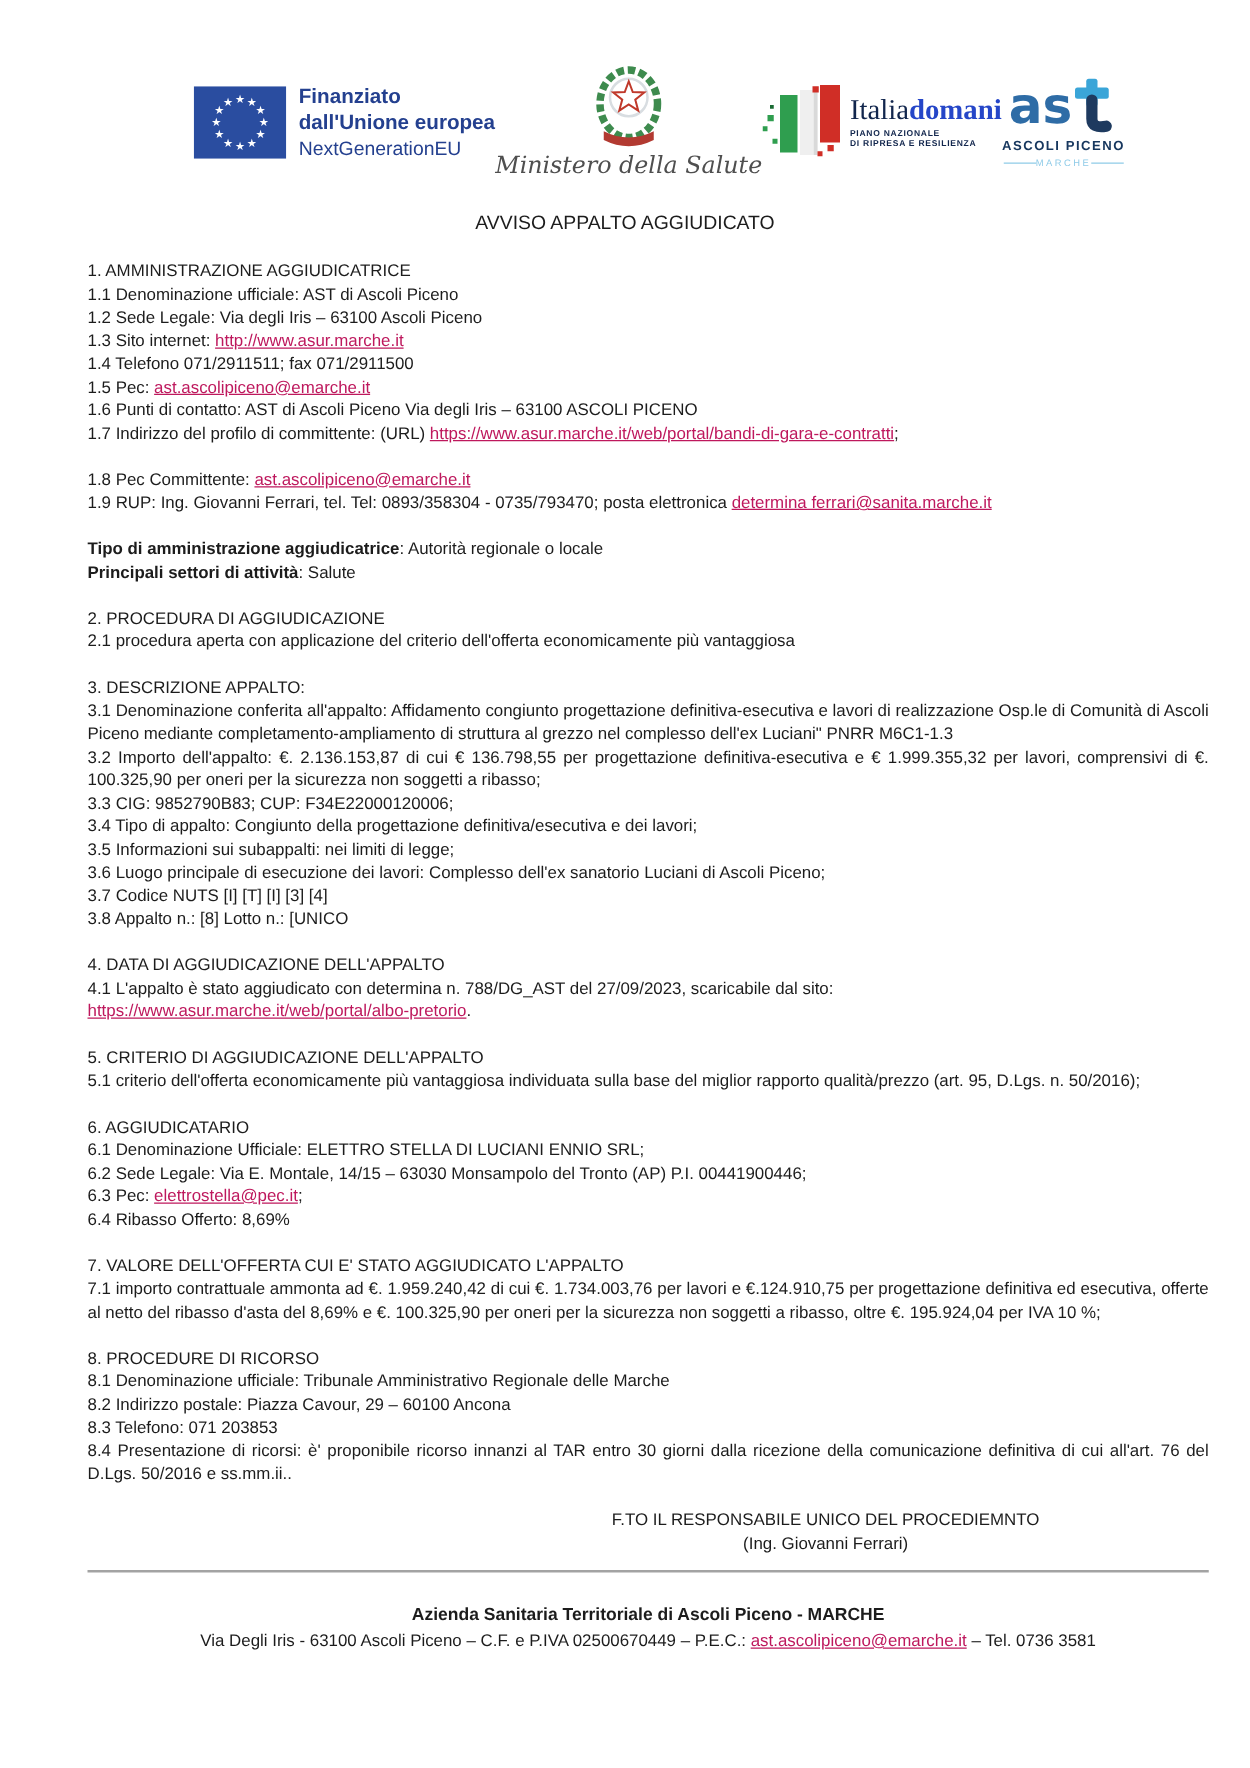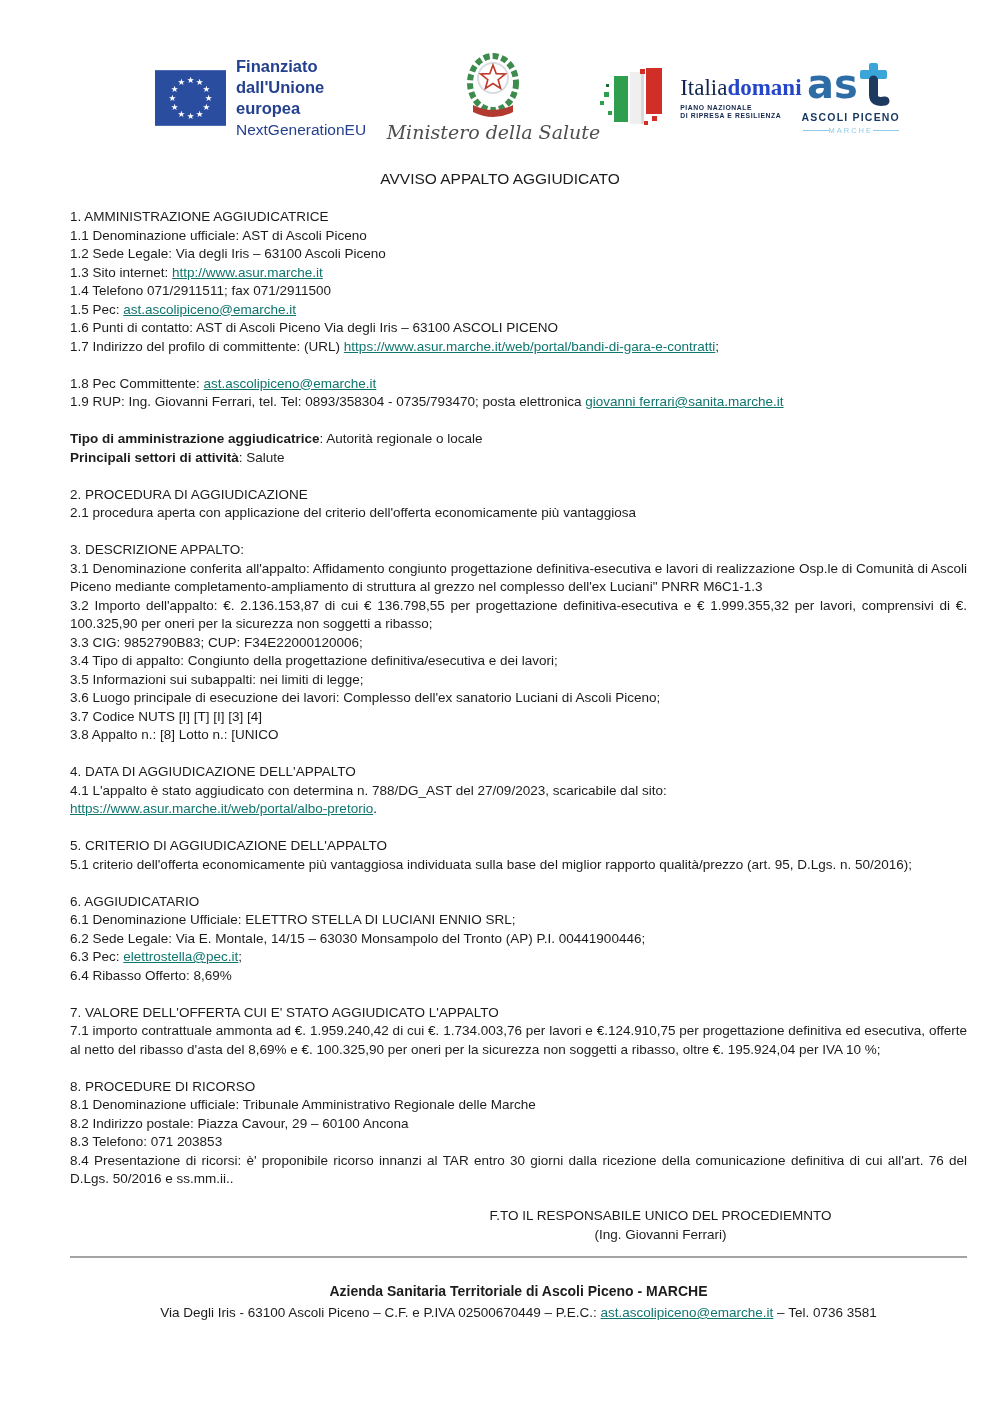--- a/index.html
+++ b/index.html
@@ -16,38 +16,38 @@
   .logo{display:flex;}
   .eu-block{align-items:center;gap:10px;}
   .eu-text{display:flex;flex-direction:column;justify-content:center;}
   .eu-text .b{font-weight:bold;font-size:16.5px;line-height:21px;color:#24408f;}
   .eu-text .r{font-size:15.5px;line-height:21px;color:#24408f;}
   .ministero-block{flex-direction:column;align-items:center;margin-top:-8px;}
   .ministero-script{
     font-family:"DejaVu Serif",serif;font-style:italic;font-size:19px;
     color:#4f4f4f;margin-top:-6px;white-space:nowrap;
   }
-  .id-block{align-items:center;gap:16px;}
+  .id-block{align-items:center;gap:6px;}
   .id-textcol{display:flex;flex-direction:column;}
   .id-title{font-family:"Liberation Serif",serif;font-size:23px;line-height:24px;white-space:nowrap;}
   .id-reg{color:#12264d;}
   .id-bold{color:#2546c8;font-weight:bold;}
   .id-sub{font-size:6.8px;font-weight:bold;letter-spacing:.6px;color:#12264d;line-height:8.5px;margin-top:4px;}
   .ast-block{flex-direction:column;align-items:center;}
   .ast-name{font-size:10.5px;font-weight:bold;color:#17375e;letter-spacing:1.2px;margin-top:3px;white-space:nowrap;}
   .ast-region{display:flex;align-items:center;gap:0;color:#8fcbe8;font-size:7.5px;letter-spacing:2px;margin-top:3px;}
   .ast-region .rule{width:26px;height:1px;background:#8fcbe8;display:inline-block;}
   
   .doc-title{text-align:center;font-size:15.5px;margin-top:22px;color:#1c1c1c;}
   .content{padding:0 33px 0 70px;}
   .body-text{margin-top:20px;font-size:13.5px;line-height:18.5px;}
   p.line{margin:0;min-height:18.5px;}
   p.line.justify{text-align:justify;}
   p.line.blank{height:18.5px;}
-  a{color:#0f766e;text-decoration:underline;cursor:pointer;}
+  a{color:#be185d;text-decoration:underline;cursor:pointer;}
   .bold{font-weight:bold;}
   
   .signature-block{text-align:center;transform:translateX(142px);font-size:13.5px;line-height:18.5px;}
   .signature-block p{margin:0;}
   
   .footer-rule{border:none;border-top:2px solid #a3a3a3;margin:12px 0 0 0;}
   .footer{text-align:center;margin-top:24px;}
   .footer-org{font-weight:bold;font-size:14px;line-height:19px;}
   .footer-address{font-size:13.5px;line-height:19px;margin-top:2px;}
 </style>
@@ -141,21 +141,21 @@
         <p class="line"><span>1. AMMINISTRAZIONE AGGIUDICATRICE</span></p>
         <p class="line"><span>1.1 Denominazione ufficiale: AST di Ascoli Piceno</span></p>
         <p class="line"><span>1.2 Sede Legale: Via degli Iris – 63100 Ascoli Piceno</span></p>
         <p class="line"><span>1.3 Sito internet: </span><a href="#">http://www.asur.marche.it</a></p>
         <p class="line"><span>1.4 Telefono 071/2911511; fax 071/2911500</span></p>
         <p class="line"><span>1.5 Pec: </span><a href="#">ast.ascolipiceno@emarche.it</a></p>
         <p class="line"><span>1.6 Punti di contatto: AST di Ascoli Piceno Via degli Iris – 63100 ASCOLI PICENO</span></p>
         <p class="line"><span>1.7 Indirizzo del profilo di committente: (URL) </span><a href="#">https://www.asur.marche.it/web/portal/bandi-di-gara-e-contratti</a><span>;</span></p>
         <p class="line blank"></p>
         <p class="line"><span>1.8 Pec Committente: </span><a href="#">ast.ascolipiceno@emarche.it</a></p>
-        <p class="line"><span>1.9 RUP: Ing. Giovanni Ferrari, tel. Tel: 0893/358304  - 0735/793470; posta elettronica </span><a href="#">giovanni ferrari@sanita.marche.it</a></p>
+        <p class="line"><span>1.9 RUP: Ing. Giovanni Ferrari, tel. Tel: 0893/358304  - 0735/793470; posta elettronica </span><a href="#">determina ferrari@sanita.marche.it</a></p>
         <p class="line blank"></p>
         <p class="line"><span class="bold">Tipo di amministrazione aggiudicatrice</span><span>: Autorità regionale o locale</span></p>
         <p class="line"><span class="bold">Principali settori di attività</span><span>: Salute</span></p>
         <p class="line blank"></p>
         <p class="line"><span>2. PROCEDURA DI AGGIUDICAZIONE</span></p>
         <p class="line"><span>2.1 procedura aperta con applicazione del criterio dell'offerta economicamente più vantaggiosa</span></p>
         <p class="line blank"></p>
         <p class="line"><span>3. DESCRIZIONE APPALTO:</span></p>
         <p class="line justify"><span>3.1 Denominazione conferita all'appalto: Affidamento congiunto progettazione definitiva-esecutiva e lavori di realizzazione Osp.le di Comunità di Ascoli Piceno mediante completamento-ampliamento di struttura al grezzo nel complesso dell'ex Luciani" PNRR M6C1-1.3</span></p>
         <p class="line justify"><span>3.2 Importo dell'appalto: €. 2.136.153,87 di cui € 136.798,55 per progettazione definitiva-esecutiva e € 1.999.355,32 per lavori, comprensivi di €. 100.325,90 per oneri per la sicurezza non soggetti a ribasso;</span></p>

